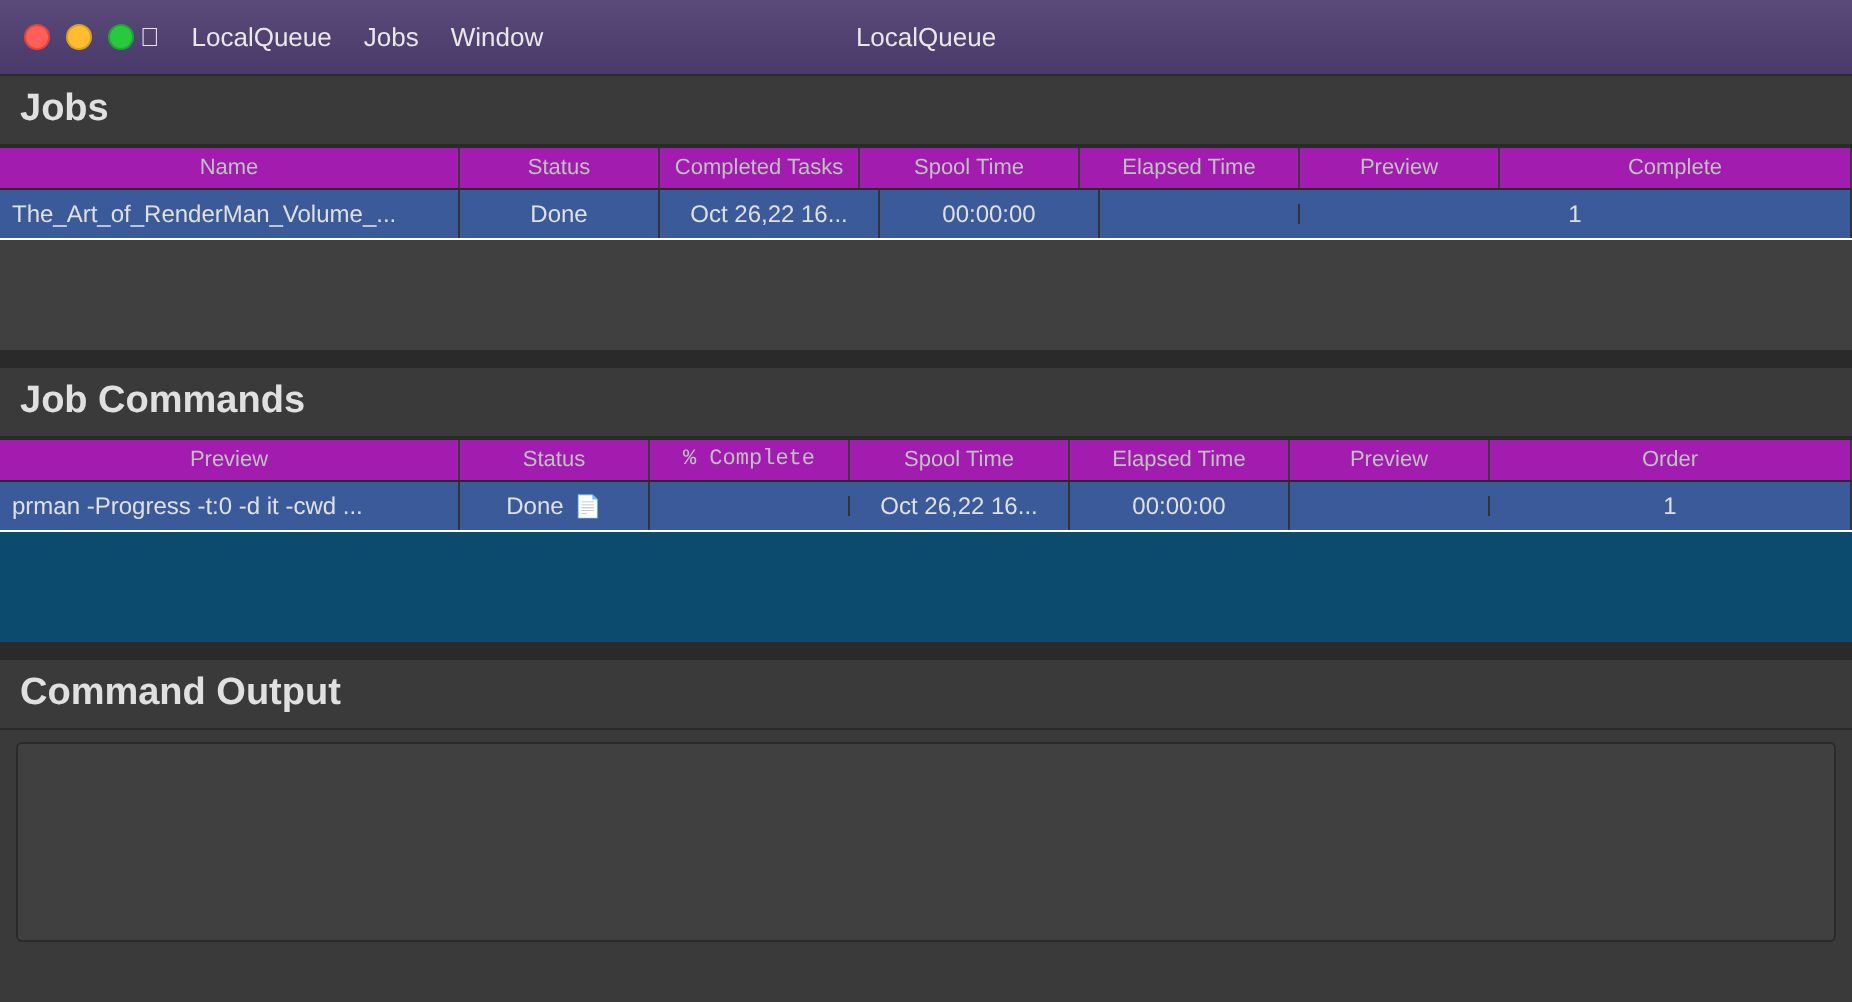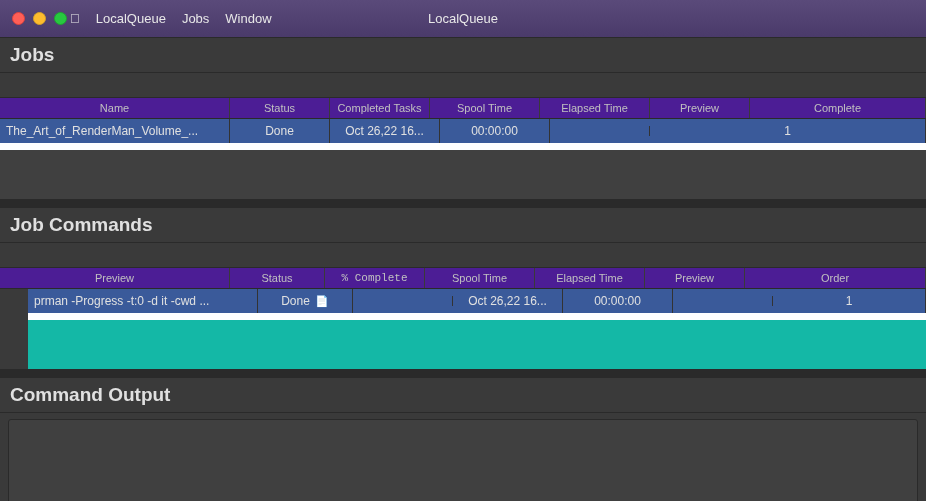--- a/index.html
+++ b/index.html
@@ -60,37 +60,36 @@
     .section-header {
       background: #3a3a3a;
       padding: 6px 10px;
       font-size: 19px;
       font-weight: 600;
       color: #e0e0e0;
       border-bottom: 1px solid #2a2a2a;
     }
     .table-header {
       display: flex;
-      background: #4c1d95;
+      background: #a21caf;
       border-bottom: 1px solid #2a2a2a;
       border-top: 1px solid #2a2a2a;
-      margin-top: 24px;
     }
     .th {
       padding: 4px 6px;
       font-size: 11px;
       color: #c0c0c0;
       text-align: center;
       border-right: 1px solid #3a3a3a;
       flex-shrink: 0;
     }
     .table-row {
       display: flex;
       align-items: center;
-      border-bottom: 7px solid #ffffff;
+      border-bottom: 1px solid #ffffff;
     }
     .table-row.selected {
       background: #3a5a9a;
     }
     .td {
       padding: 5px 6px;
       font-size: 12px;
       text-align: center;
       border-right: 1px solid #333;
       flex-shrink: 0;
@@ -131,22 +130,21 @@
     .jobs-table-body {
       min-height: 80px;
       background: #404040;
     }
 
     .commands-section {
       border-bottom: 1px solid #2a2a2a;
     }
     .commands-table-body {
       min-height: 80px;
-      background: #14b8a6;
-      margin-left: 28px;
+      background: #0c4a6e;
     }
 
     .output-section {}
     .output-body {
       background: #404040;
       min-height: 100px;
       margin: 6px 8px;
       border: 1px solid #2a2a2a;
       border-radius: 3px;
     }

